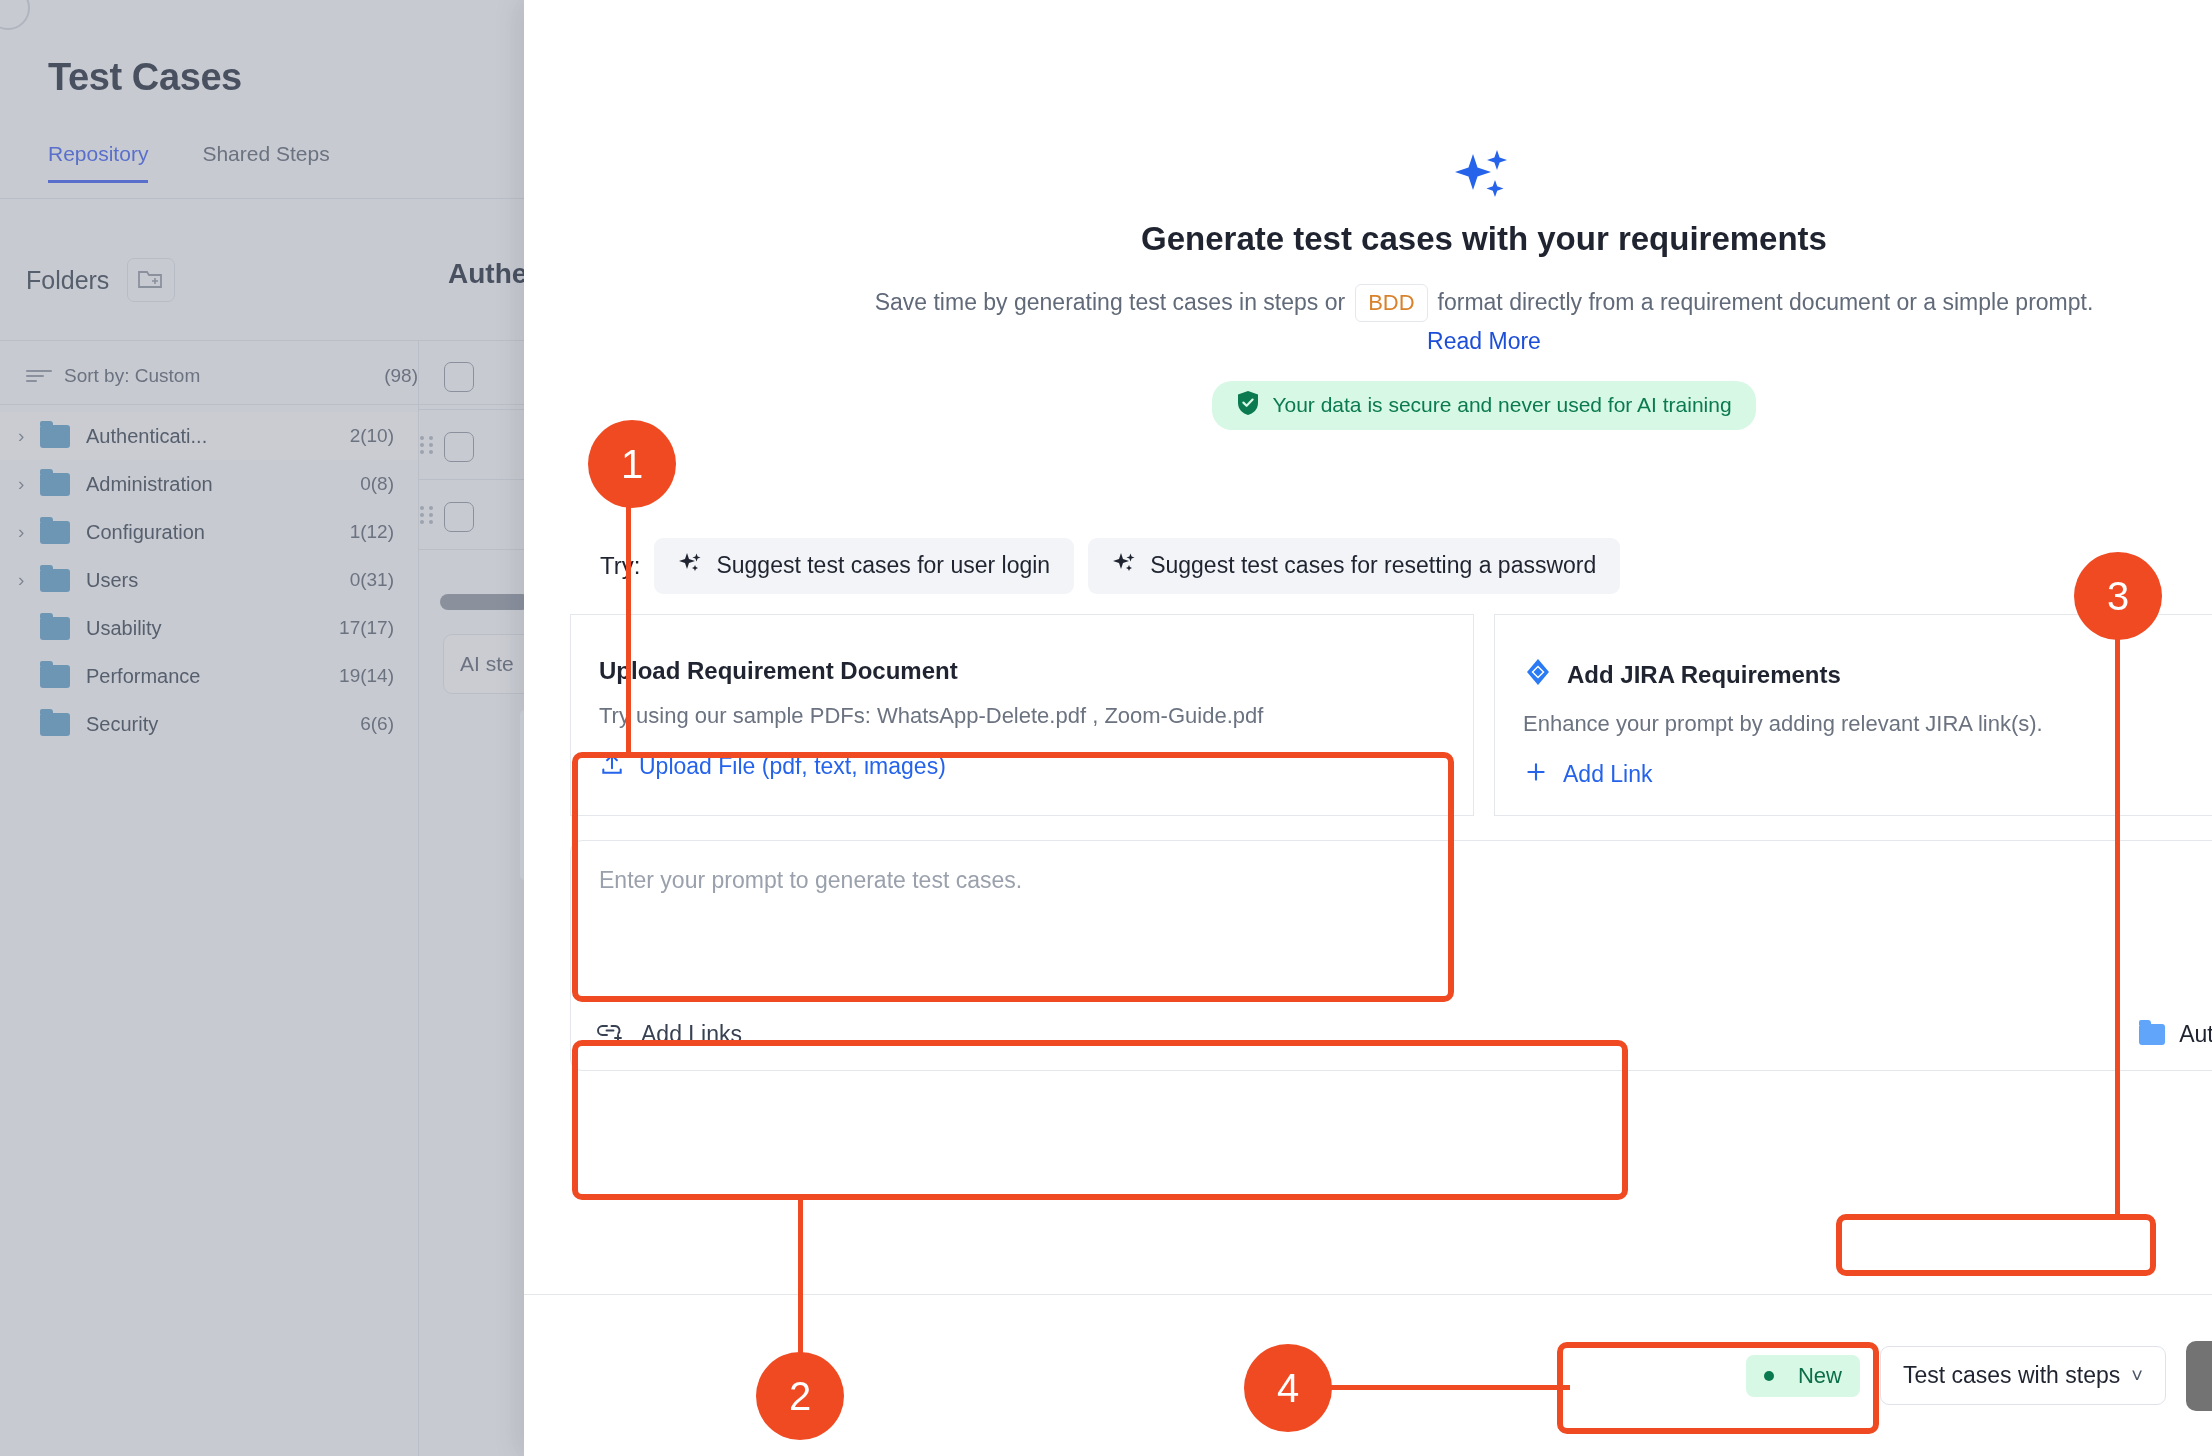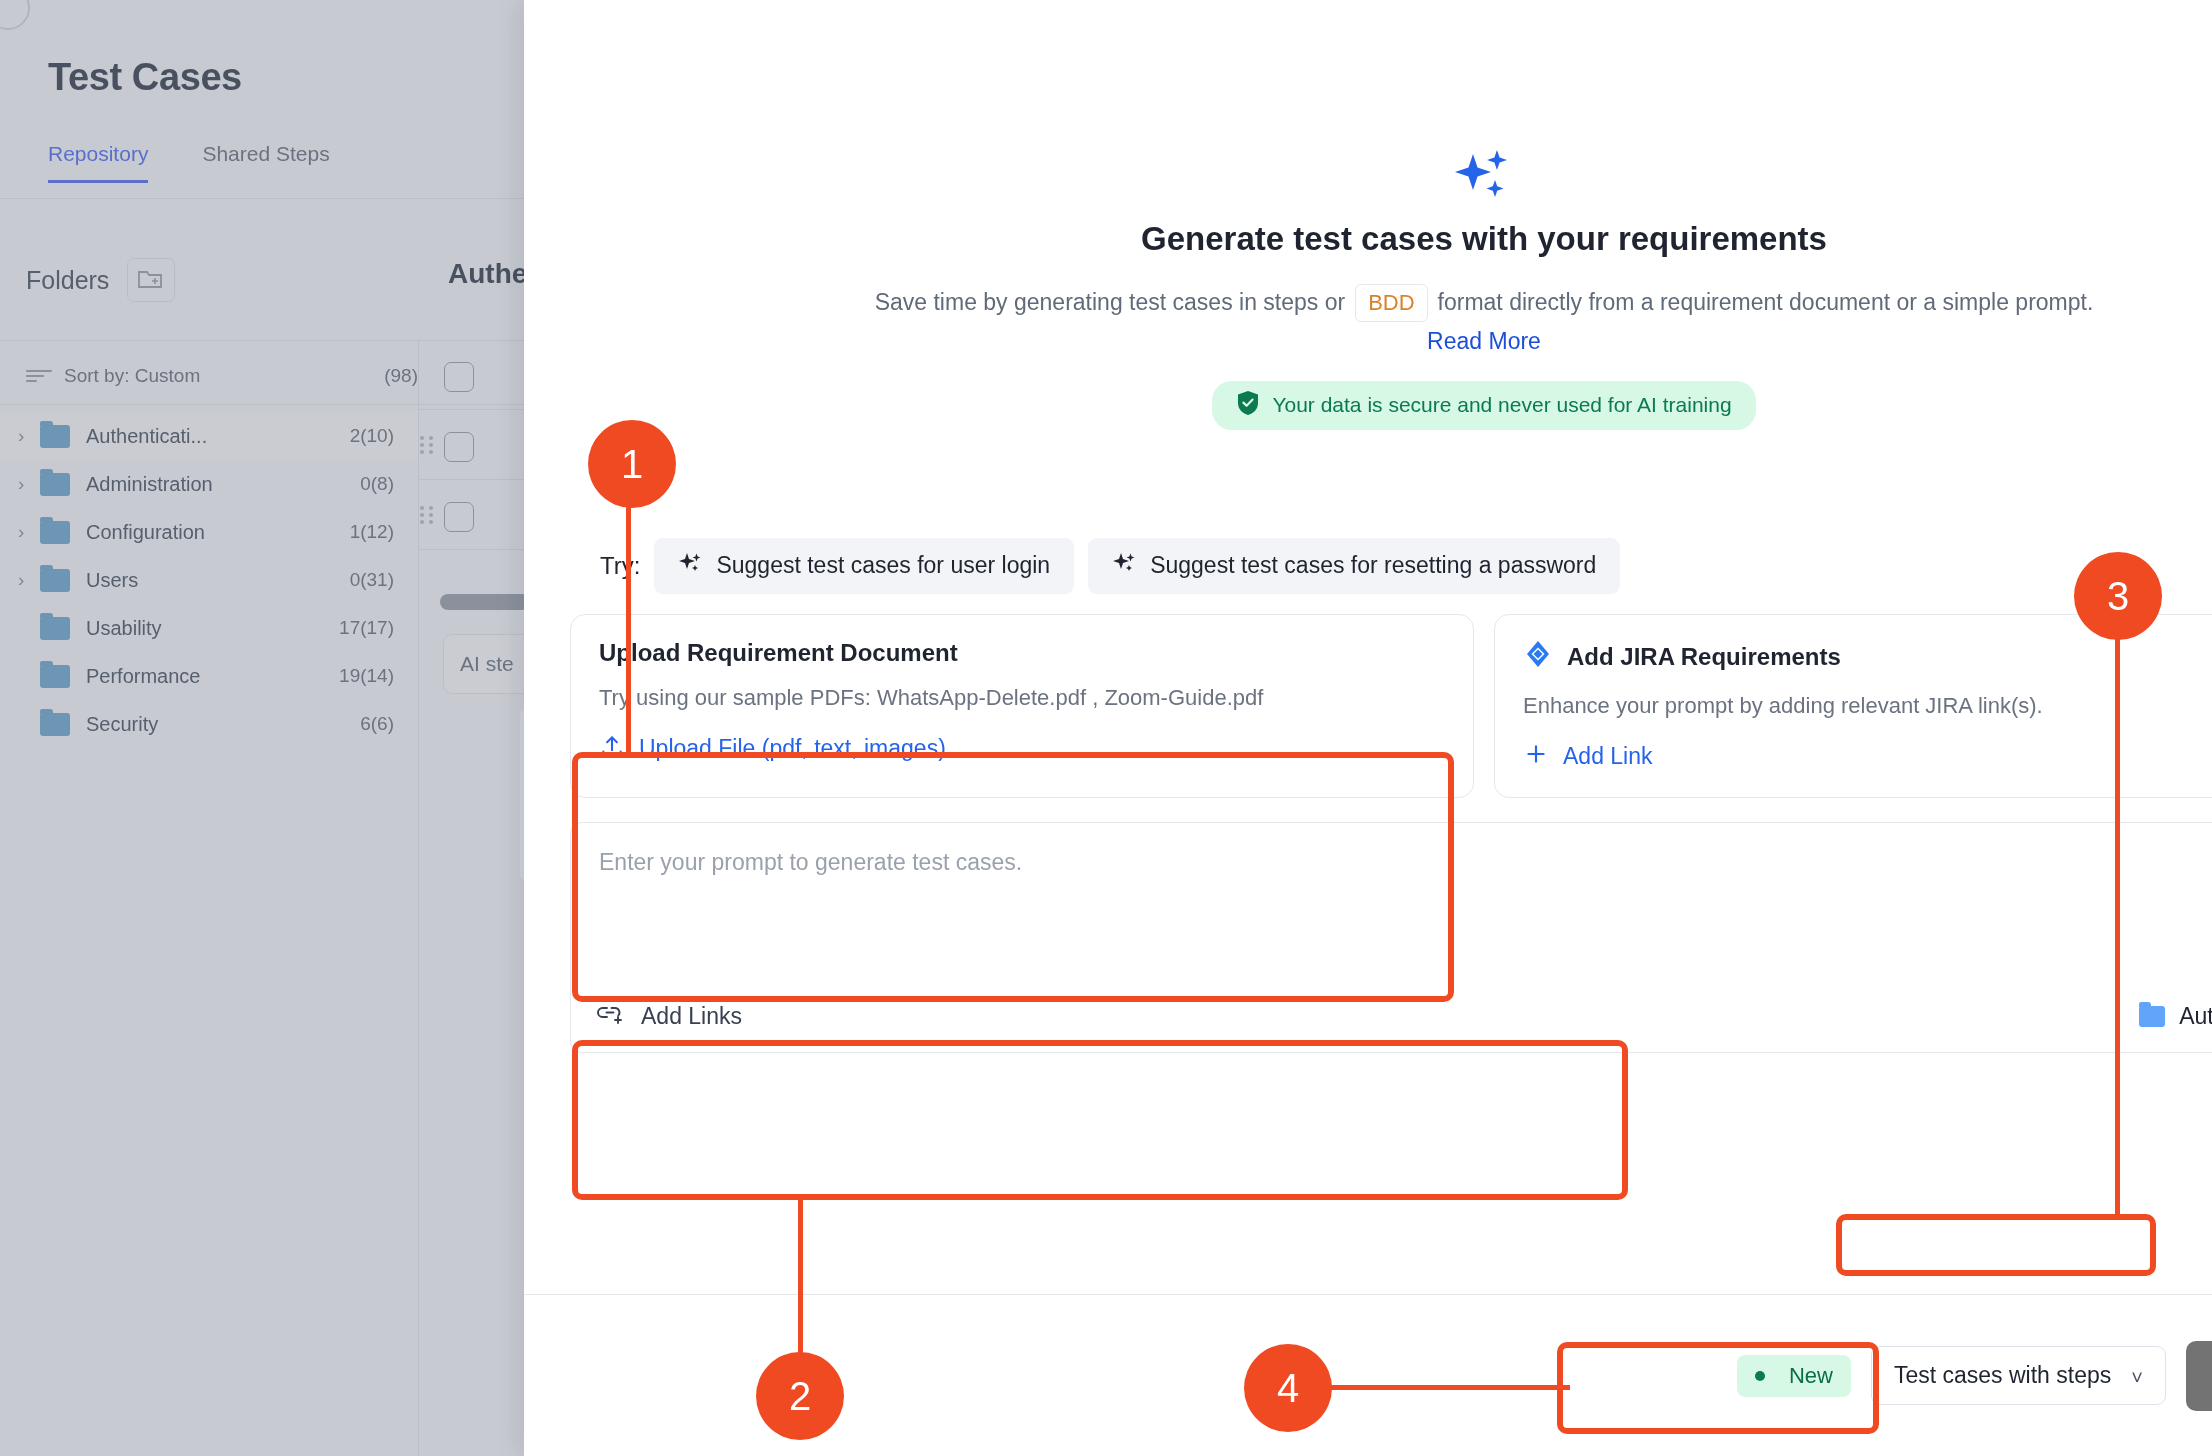--- a/index.html
+++ b/index.html
@@ -131,22 +131,22 @@
   .try-label { font-size:24px; color:#1f2430; }
   .chip {
     display:inline-flex; align-items:center; gap:14px;
     background:#f2f4f7; border-radius:9px; padding:13px 24px;
     font-size:23px; color:#1f2430; cursor:pointer; white-space:nowrap;
   }
   .chip .sp { flex:0 0 24px; }
 
   .cards { display:flex; gap:20px; margin-top:20px; }
   .card {
-    flex:1; border:1.5px solid #e4e7ec; border-radius:15px;
-    padding:24px 28px 24px 28px; min-height:178px;
+    flex:1; border:1.5px solid #e4e7ec; border-radius:0;
+    padding:42px 28px 24px 28px; min-height:178px;
   }
   .card-title {
     font-size:24px; font-weight:bold; color:#1f2430;
     display:flex; align-items:center; gap:14px;
   }
   .card-desc { font-size:22px; color:#6b7280; margin-top:16px; line-height:1.35; }
   .card-action {
     margin-top:20px; display:inline-flex; align-items:center; gap:14px;
     color:#2563eb; font-size:23px; cursor:pointer;
   }
@@ -193,21 +193,21 @@
     display:flex; align-items:center; justify-content:flex-end;
     gap:20px; padding:0 46px;
   }
   .new-badge {
     display:inline-flex; align-items:center; gap:24px;
     background:#d6f8e4; color:#0b6e49; border-radius:8px;
     padding:8px 18px; font-size:22px;
   }
   .new-dot { width:10px;height:10px;border-radius:50%;background:#0b7a50; }
   .select-box {
-    display:inline-flex; align-items:flex-end; gap:20px;
+    display:inline-flex; align-items:center; gap:11px;
     border:1.5px solid #dfe3e9; border-radius:9px; background:#fff;
     padding:15px 22px; font-size:23px; color:#1f2430; cursor:pointer;
   }
   .select-box .chev { font-size:20px; color:#4b5563; }
   .gen-btn {
     display:inline-flex; align-items:center; gap:16px;
     background:#737373; color:#fff; border:0; border-radius:10px;
     padding:18px 34px; font-size:24px; cursor:pointer;
     font-family:"Liberation Sans", sans-serif;
   }

